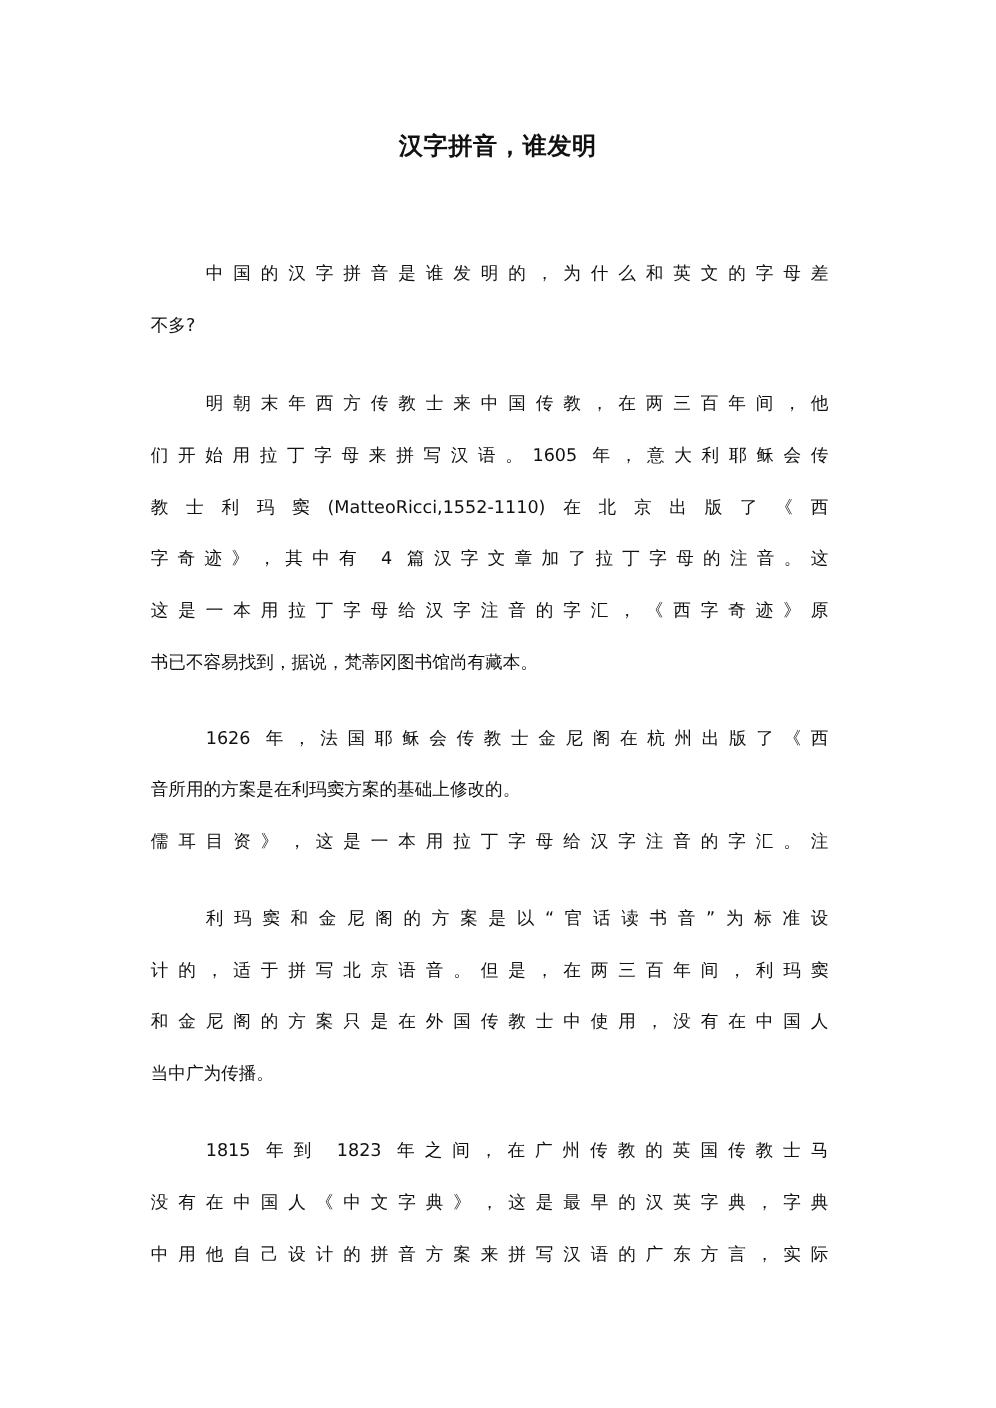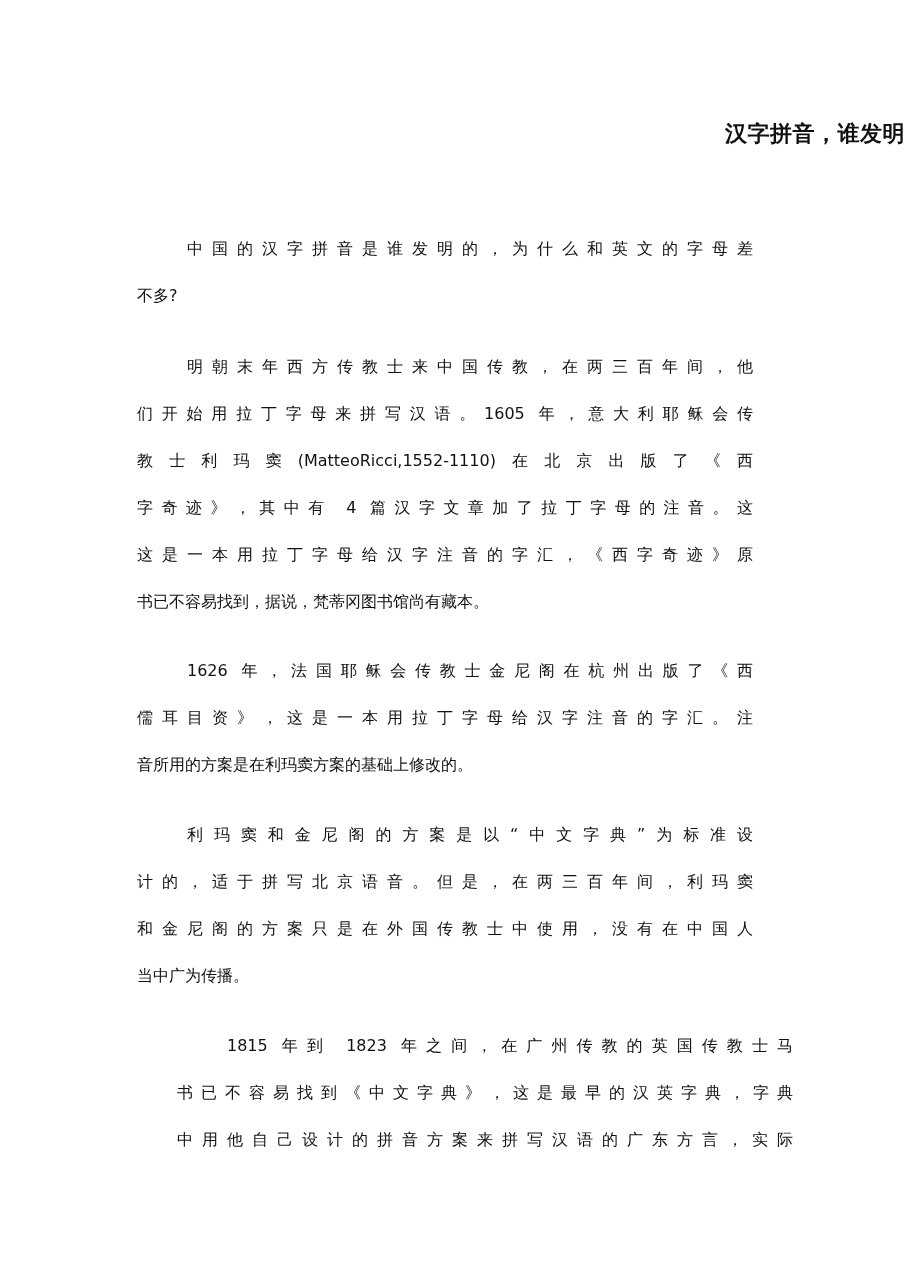--- a/index.html
+++ b/index.html
@@ -20,21 +20,21 @@
       left: 0; top: 0;
       width: 905px;
       height: 1280px;
       background: #ffffff;
     }
     .title {
       position: absolute;
       top: 118px;
       left: 0;
       width: 905px;
-      text-align: right;
+      text-align: center;
       font-size: 22px;
       font-weight: bold;
       letter-spacing: 0.5px;
       line-height: 32px;
     }
     .para {
       position: absolute;
       left: 137px;
       width: 616px;
       margin: 0;
@@ -52,21 +52,21 @@
     .line.first {
       padding-left: 50px;
     }
     .line.last {
       text-align-last: left;
     }
     #p1 { top: 225px; }
     #p2 { top: 343px; }
     #p3 { top: 647px; }
     #p4 { top: 811px; }
-    #p5 { top: 1022px; margin-left: 40px; }
+    #p5 { top: 1022px; }
   </style>
 </head>
 <body>
 
 <div class="page">
 
   <div class="title">汉字拼音，谁发明</div>
 
   <div class="para" id="p1">
     <span class="line first">中国的汉字拼音是谁发明的，为什么和英文的字母差</span>
@@ -77,30 +77,30 @@
     <span class="line first">明朝末年西方传教士来中国传教，在两三百年间，他</span>
     <span class="line">们开始用拉丁字母来拼写汉语。1605 年，意大利耶稣会传</span>
     <span class="line">教士利玛窦(MatteoRicci,1552-1110)在北京出版了《西</span>
     <span class="line">字奇迹》，其中有 4 篇汉字文章加了拉丁字母的注音。这</span>
     <span class="line">这是一本用拉丁字母给汉字注音的字汇，《西字奇迹》原</span>
     <span class="line last">书已不容易找到，据说，梵蒂冈图书馆尚有藏本。</span>
   </div>
 
   <div class="para" id="p3">
     <span class="line first">1626 年，法国耶稣会传教士金尼阁在杭州出版了《西</span>
+    <span class="line last">音所用的方案是在利玛窦方案的基础上修改的。</span>
     <span class="line">儒耳目资》，这是一本用拉丁字母给汉字注音的字汇。注</span>
-    <span class="line last">音所用的方案是在利玛窦方案的基础上修改的。</span>
   </div>
 
   <div class="para" id="p4">
-    <span class="line first">利玛窦和金尼阁的方案是以“中文字典”为标准设</span>
+    <span class="line first">利玛窦和金尼阁的方案是以“官话读书音”为标准设</span>
     <span class="line">计的，适于拼写北京语音。但是，在两三百年间，利玛窦</span>
     <span class="line">和金尼阁的方案只是在外国传教士中使用，没有在中国人</span>
     <span class="line last">当中广为传播。</span>
   </div>
 
   <div class="para" id="p5">
     <span class="line first">1815 年到 1823 年之间，在广州传教的英国传教士马</span>
-    <span class="line">书已不容易找到《中文字典》，这是最早的汉英字典，字典</span>
+    <span class="line">没有在中国人《中文字典》，这是最早的汉英字典，字典</span>
     <span class="line">中用他自己设计的拼音方案来拼写汉语的广东方言，实际</span>
   </div>
 
 </div>
 
 </body></html>

